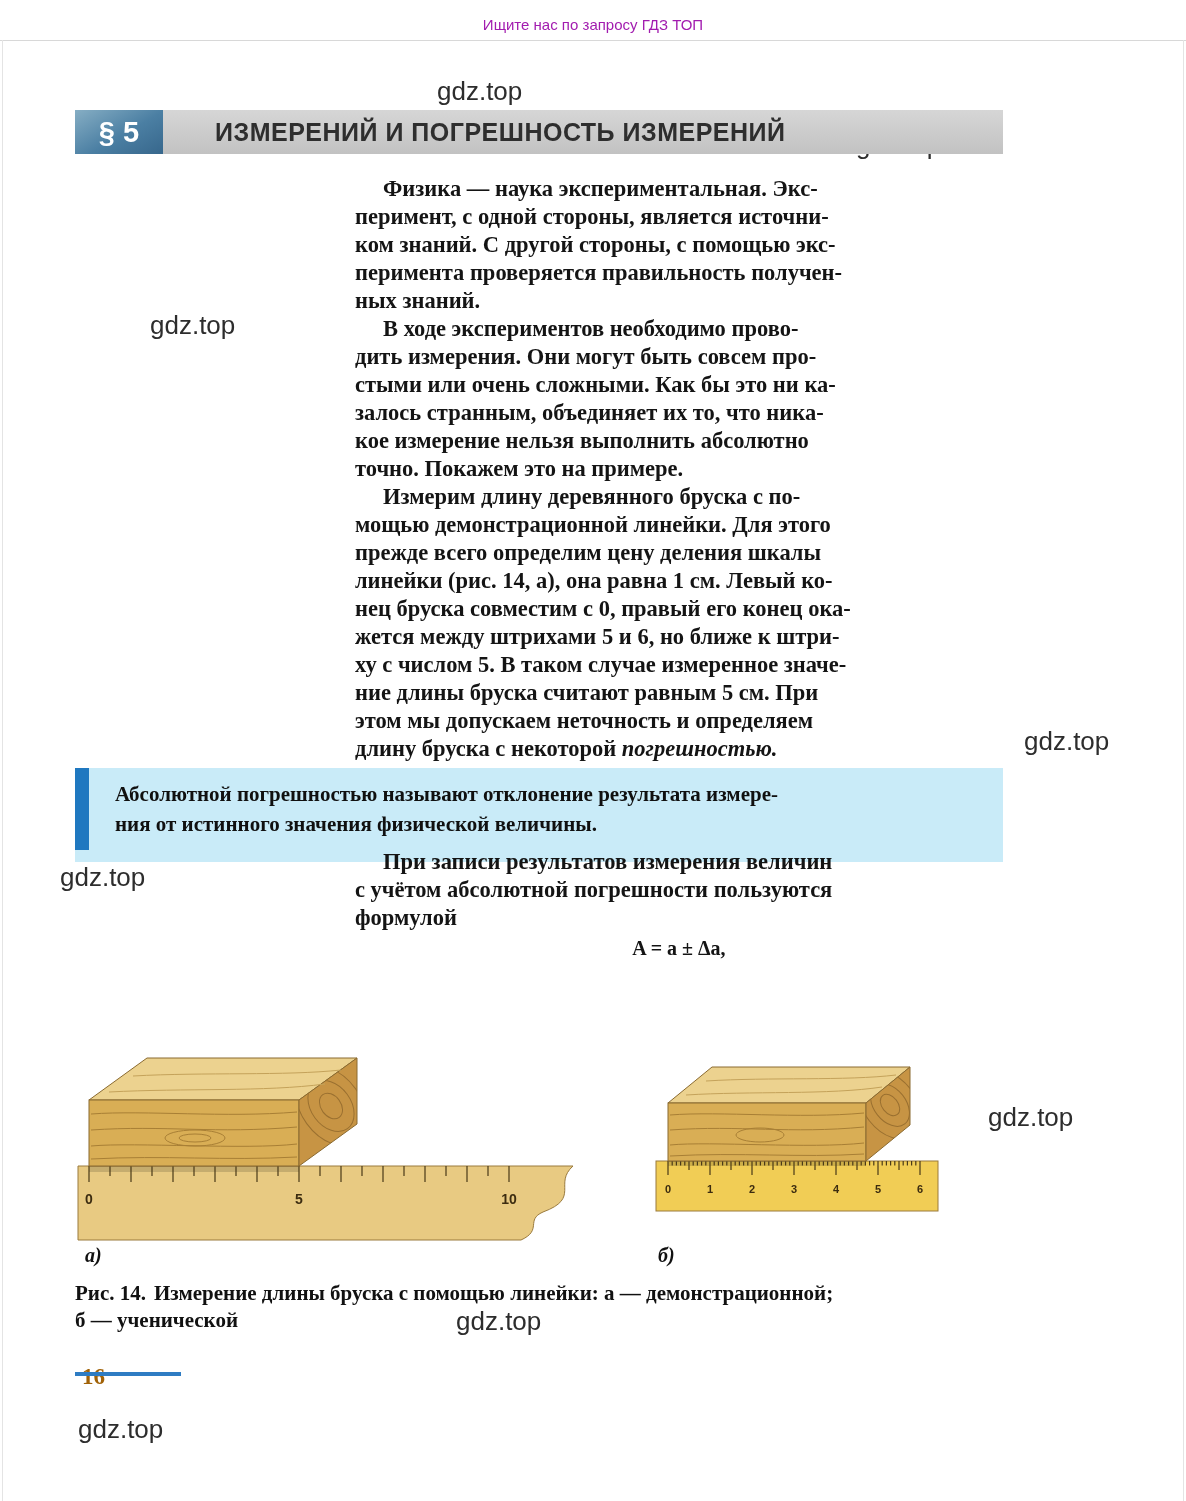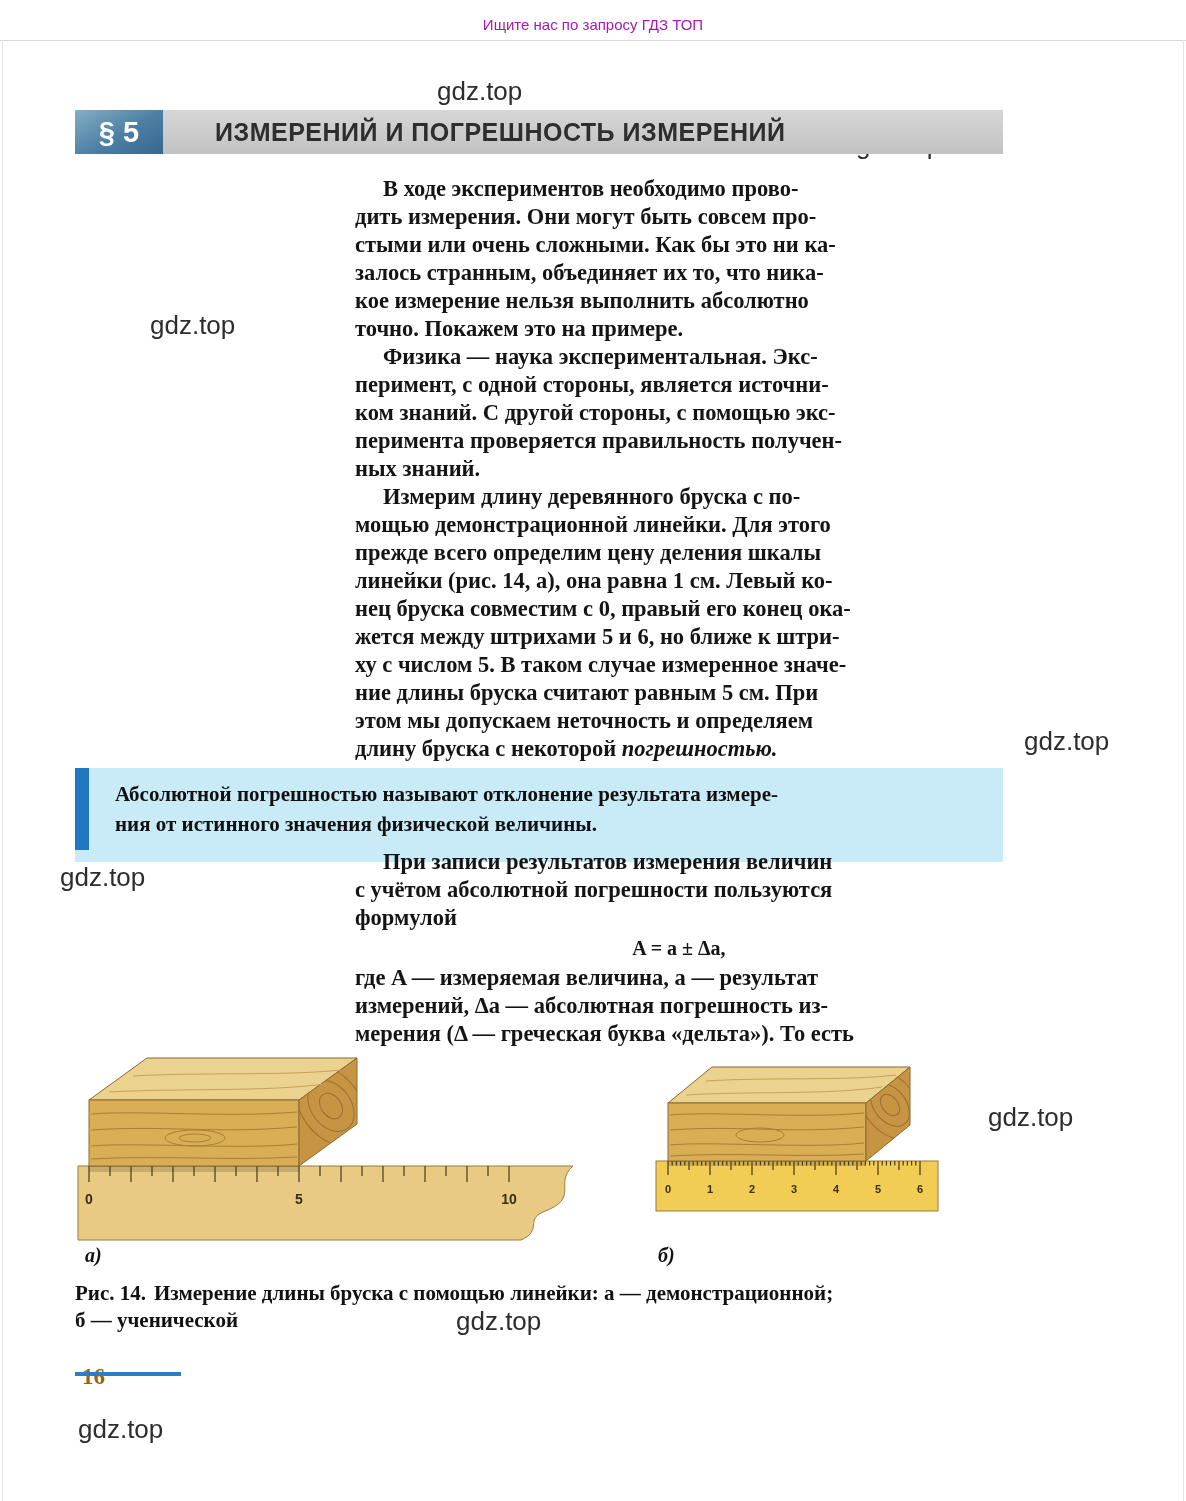--- a/index.html
+++ b/index.html
@@ -87,31 +87,31 @@
 <span class="wm" style="left:988px; top:1102px">gdz.top</span>
 <span class="wm" style="left:456px; top:1306px">gdz.top</span>
 <span class="wm" style="left:78px; top:1414px">gdz.top</span>
 
 <div class="header">
   <div class="sec-box">§ 5</div>
   <div class="title-bar">ИЗМЕРЕНИЙ И ПОГРЕШНОСТЬ ИЗМЕРЕНИЙ</div>
 </div>
 
 <div class="text-col" style="top:175px">
+  <p class="para">Физика — наука экспериментальная. Экс-
+перимент, с одной стороны, является источни-
+ком знаний. С другой стороны, с помощью экс-
+перимента проверяется правильность получен-
+ных знаний.</p>
   <p class="para">В ходе экспериментов необходимо прово-
 дить измерения. Они могут быть совсем про-
 стыми или очень сложными. Как бы это ни ка-
 залось странным, объединяет их то, что ника-
 кое измерение нельзя выполнить абсолютно
 точно. Покажем это на примере.</p>
-  <p class="para">Физика — наука экспериментальная. Экс-
-перимент, с одной стороны, является источни-
-ком знаний. С другой стороны, с помощью экс-
-перимента проверяется правильность получен-
-ных знаний.</p>
   <p class="para"><span>Измерим длину деревянного бруска с по-
 мощью демонстрационной линейки. Для этого
 прежде всего определим цену деления шкалы
 линейки (рис. 14, а), она равна 1 см. Левый ко-
 нец бруска совместим с 0, правый его конец ока-
 жется между штрихами 5 и 6, но ближе к штри-
 ху с числом 5. В таком случае измеренное значе-
 ние длины бруска считают равным 5 см. При
 этом мы допускаем неточность и определяем</span><span class="pline"><span>длину бруска с некоторой </span><em class="bi">погрешностью.</em></span></p>
 </div>
@@ -120,23 +120,20 @@
   <div class="def-bar"></div>
   <p class="def-text">Абсолютной погрешностью называют отклонение результата измере-
 ния от истинного значения физической величины.</p>
 </div>
 
 <div class="text-col" style="top:848px">
   <p class="para">При записи результатов измерения величин
 с учётом абсолютной погрешности пользуются
 формулой</p>
   <div class="formula">A = a ± Δa,</div>
-  <p class="para no-indent">где A — измеряемая величина, a — результат
-измерений, Δa — абсолютная погрешность из-
-мерения (Δ — греческая буква «дельта»). То есть</p>
 </div>
 
 <svg class="fig-a" viewBox="0 0 505 210">
   <defs>
     <clipPath id="clipRA">
         <polygon points="224,52 282,10 282,76 224,118"></polygon>
       </clipPath>
   </defs>
   <g>
     <path d="M3,118 L498,118 C478,136 506,150 468,164 C450,172 468,182 446,192 L3,192 Z" fill="#e8ca82" stroke="#9a7a3c" stroke-width="1"></path>

